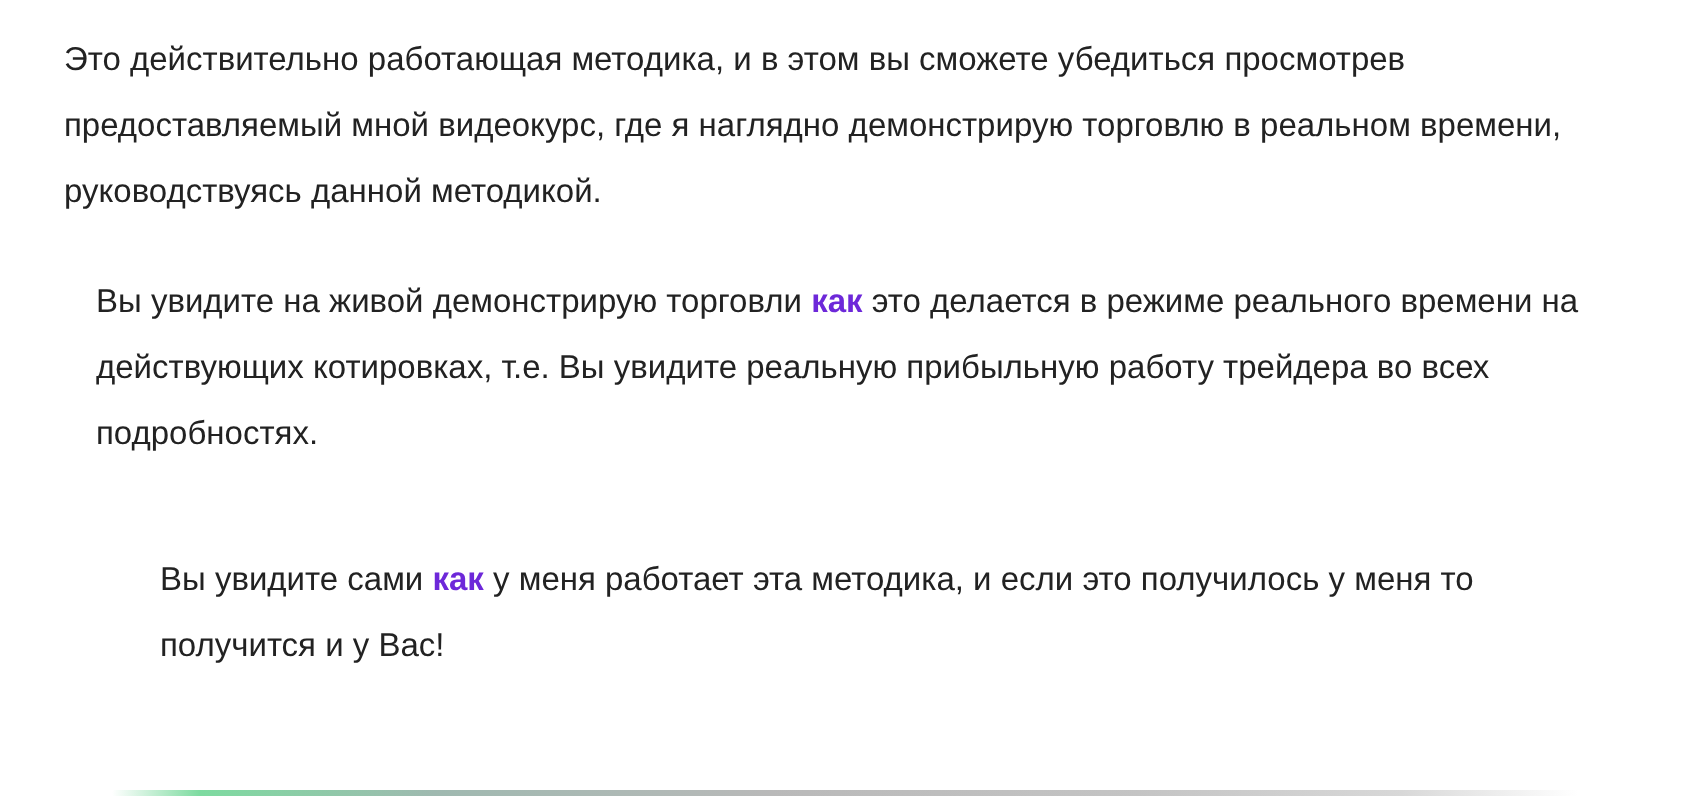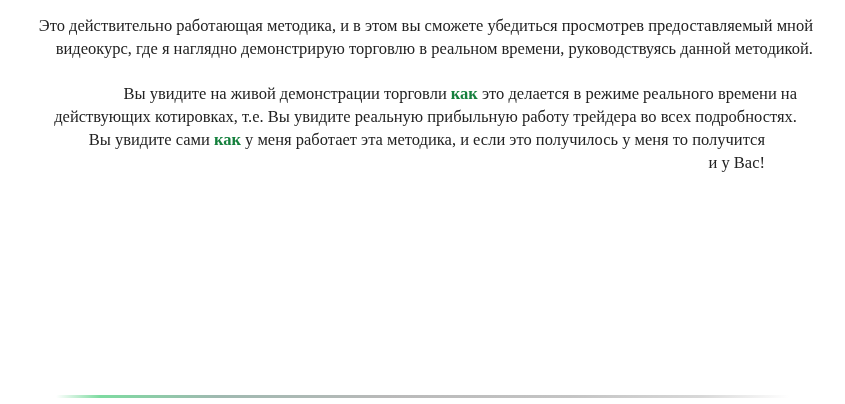--- a/index.html
+++ b/index.html
@@ -15,35 +15,34 @@
     overflow: hidden;
   }
   .page {
     position: relative;
     width: 845px;
     height: 404px;
     box-sizing: border-box;
     padding: 12px 20px 0 20px;
   }
   .para {
-    text-align: right;
+    text-align: left;
     font-size: 16.5px;
-    line-height: 23px;
+    line-height: 33px;
     color: #222222;
     margin: 0;
-    font-family: Liberation Serif, serif;
   }
   .para.p1 { margin-top: 2px; padding: 0 12px; }
   .para.p2 { margin-top: 22px; padding: 0 28px; }
   .para.p3 { margin-top: 22px; padding: 0 10px; }
-  .para.p4 { padding: 0 60px; }
+  .para.p4 { margin-top: 40px; padding: 0 60px; }
   .para.p5 { margin-top: 30px; padding: 0 14px; }
   b.strong {
     font-weight: bold;
-    color: #15803d;
+    color: #6d28d9;
   }
   .bottom-rule {
     position: absolute;
     left: 56px;
     right: 56px;
     bottom: 6px;
     height: 3px;
     background: linear-gradient(to right,
       rgba(255,255,255,0) 0%,
       #7ddba0 6%,
@@ -56,21 +55,21 @@
   }
 </style>
 </head>
 <body>
 
 <div class="page">
 
   <p class="para p1">Это действительно работающая методика, и в этом вы сможете убедиться просмотрев предоставляемый мной видеокурс, где я наглядно демонстрирую торговлю в реальном времени, руководствуясь данной методикой.</p>
 
   <p class="para p2">
-    <span>Вы увидите на живой демонстрации торговли </span><b class="strong">как</b><span> это делается в режиме реального времени на действующих котировках, т.е. Вы увидите реальную прибыльную работу трейдера во всех подробностях.</span>
+    <span>Вы увидите на живой демонстрирую торговли </span><b class="strong">как</b><span> это делается в режиме реального времени на действующих котировках, т.е. Вы увидите реальную прибыльную работу трейдера во всех подробностях.</span>
   </p>
 
 
   <p class="para p4">
     <span>Вы увидите сами  </span><b class="strong">как</b><span> у меня работает эта методика, и если это получилось у меня то получится и у Вас!</span>
   </p>
 
 
   <div class="bottom-rule"></div>
 </div>

